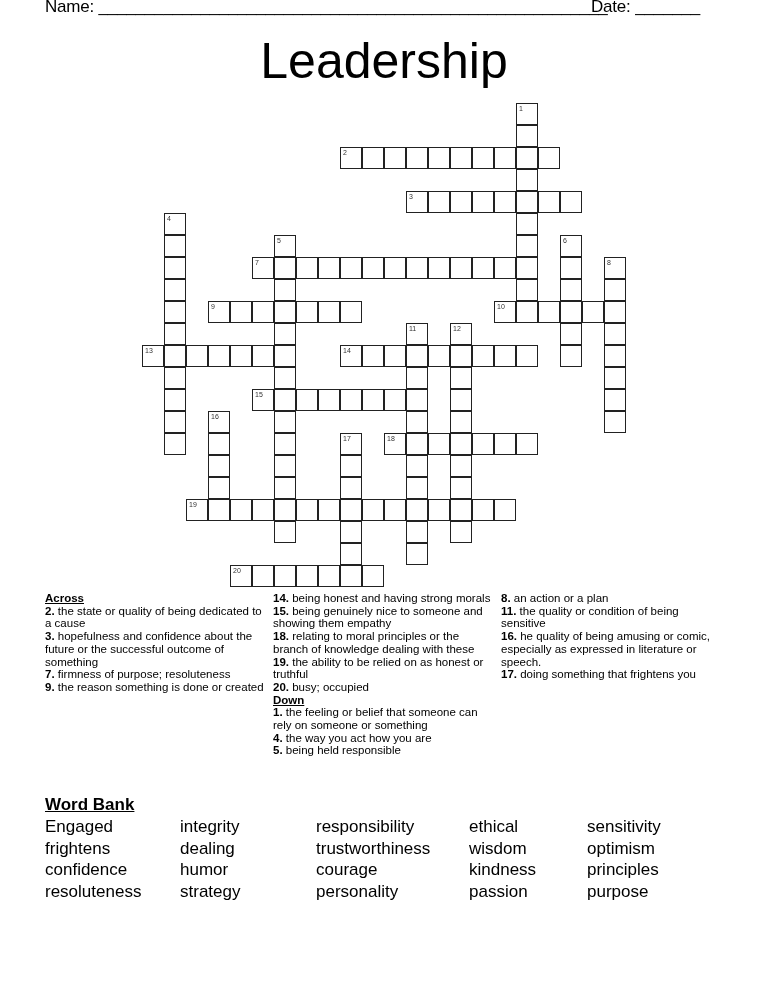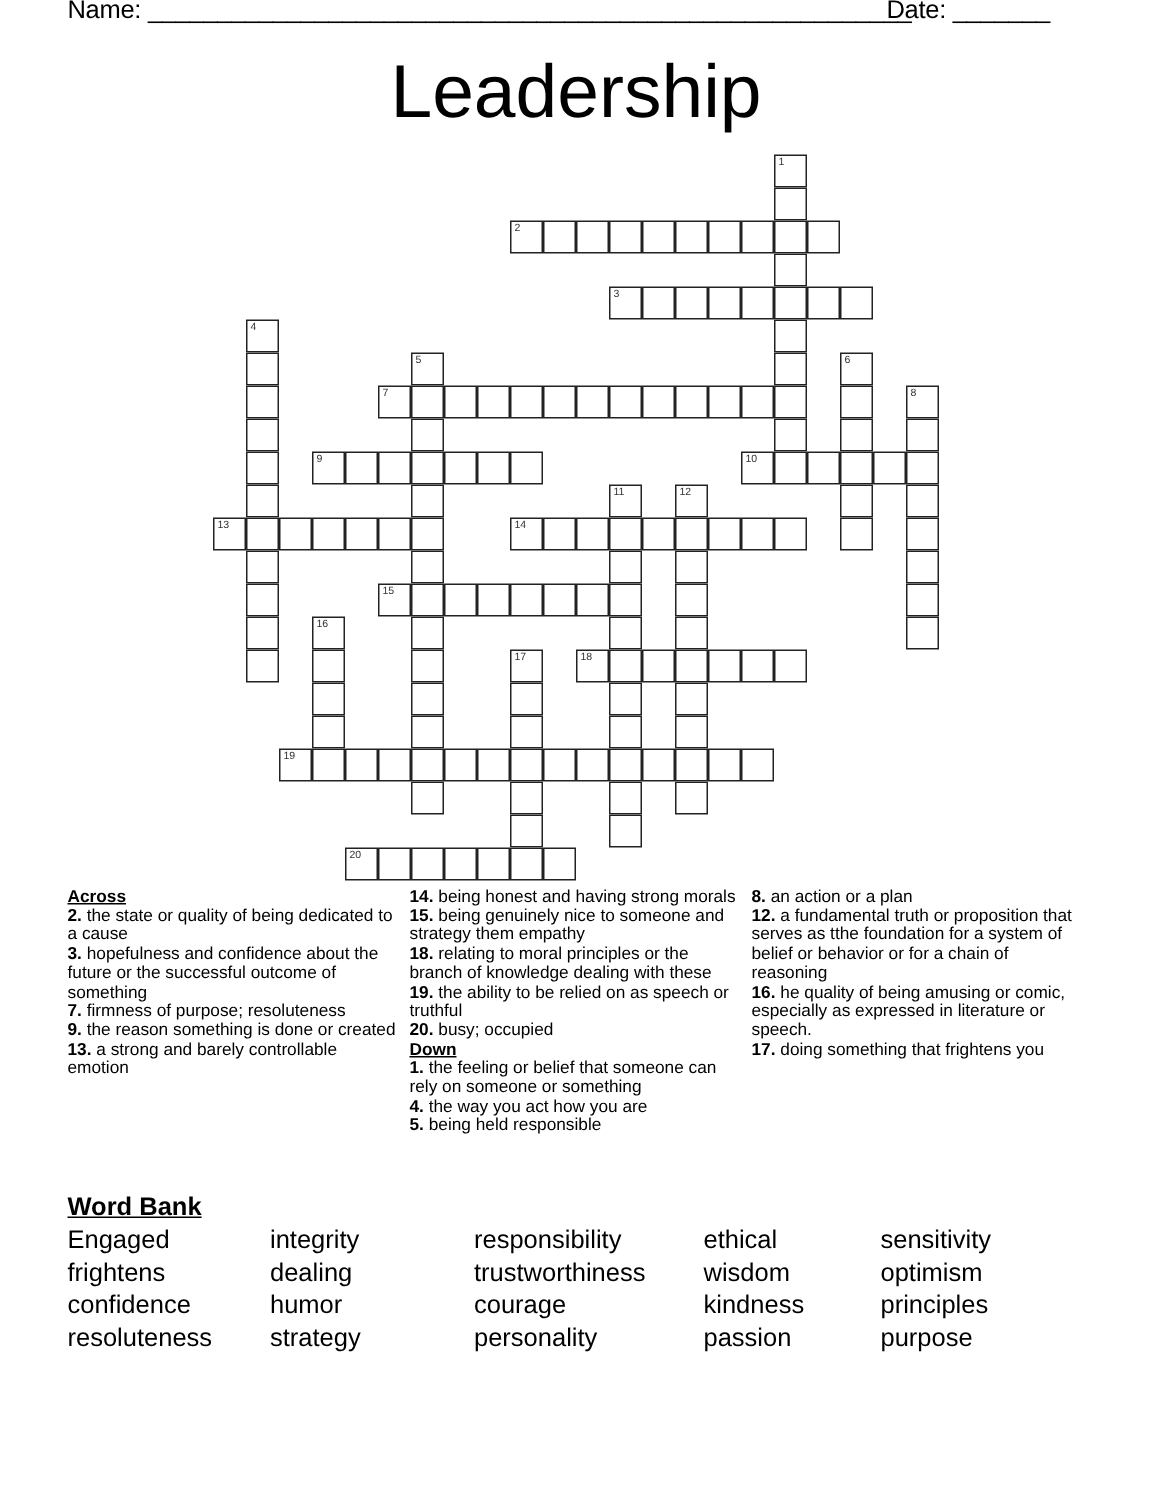--- a/index.html
+++ b/index.html
@@ -228,38 +228,37 @@
     <div class="cell" style="left: 340px; top: 521px;"></div>
     <div class="cell" style="left: 340px; top: 543px;"></div>
   </div>
 
 <div class="clues" id="col1">
   <span class="h">Across</span>
   <span class="c"><b>2.</b> <span>the state or quality of being dedicated to a cause</span></span>
   <span class="c"><b>3.</b> <span>hopefulness and confidence about the future or the successful outcome of something</span></span>
   <span class="c"><b>7.</b> <span>firmness of purpose; resoluteness</span></span>
   <span class="c"><b>9.</b> <span>the reason something is done or created</span></span>
-  <span class="c"><b>13.</b> <span>a strong and barely controllable emotion</span></span>
 </div>
 
 <div class="clues" id="col2">
   <span class="c"><b>14.</b> <span>being honest and having strong morals</span></span>
-  <span class="c"><b>15.</b> <span>being genuinely nice to someone and strategy them empathy</span></span>
+  <span class="c"><b>15.</b> <span>being genuinely nice to someone and showing them empathy</span></span>
   <span class="c"><b>18.</b> <span>relating to moral principles or the branch of knowledge dealing with these</span></span>
-  <span class="c"><b>19.</b> <span>the ability to be relied on as speech or truthful</span></span>
+  <span class="c"><b>19.</b> <span>the ability to be relied on as honest or truthful</span></span>
   <span class="c"><b>20.</b> <span>busy; occupied</span></span>
   <span class="h">Down</span>
   <span class="c"><b>1.</b> <span>the feeling or belief that someone can rely on someone or something</span></span>
   <span class="c"><b>4.</b> <span>the way you act how you are</span></span>
   <span class="c"><b>5.</b> <span>being held responsible</span></span>
 </div>
 
 <div class="clues" id="col3">
   <span class="c"><b>8.</b> <span>an action or a plan</span></span>
-  <span class="c"><b>12.</b> <span>a fundamental truth or proposition that serves as tthe foundation for a system of belief or behavior or for a chain of reasoning</span></span>
+  <span class="c"><b>11.</b> <span>the quality or condition of being sensitive</span></span>
   <span class="c"><b>16.</b> <span>he quality of being amusing or comic, especially as expressed in literature or speech.</span></span>
   <span class="c"><b>17.</b> <span>doing something that frightens you</span></span>
 </div>
 
 <div id="wb-title">Word Bank</div>
 <div class="wbcol" style="left:45px">
   <div>Engaged</div>
   <div>frightens</div>
   <div>confidence</div>
   <div>resoluteness</div>

